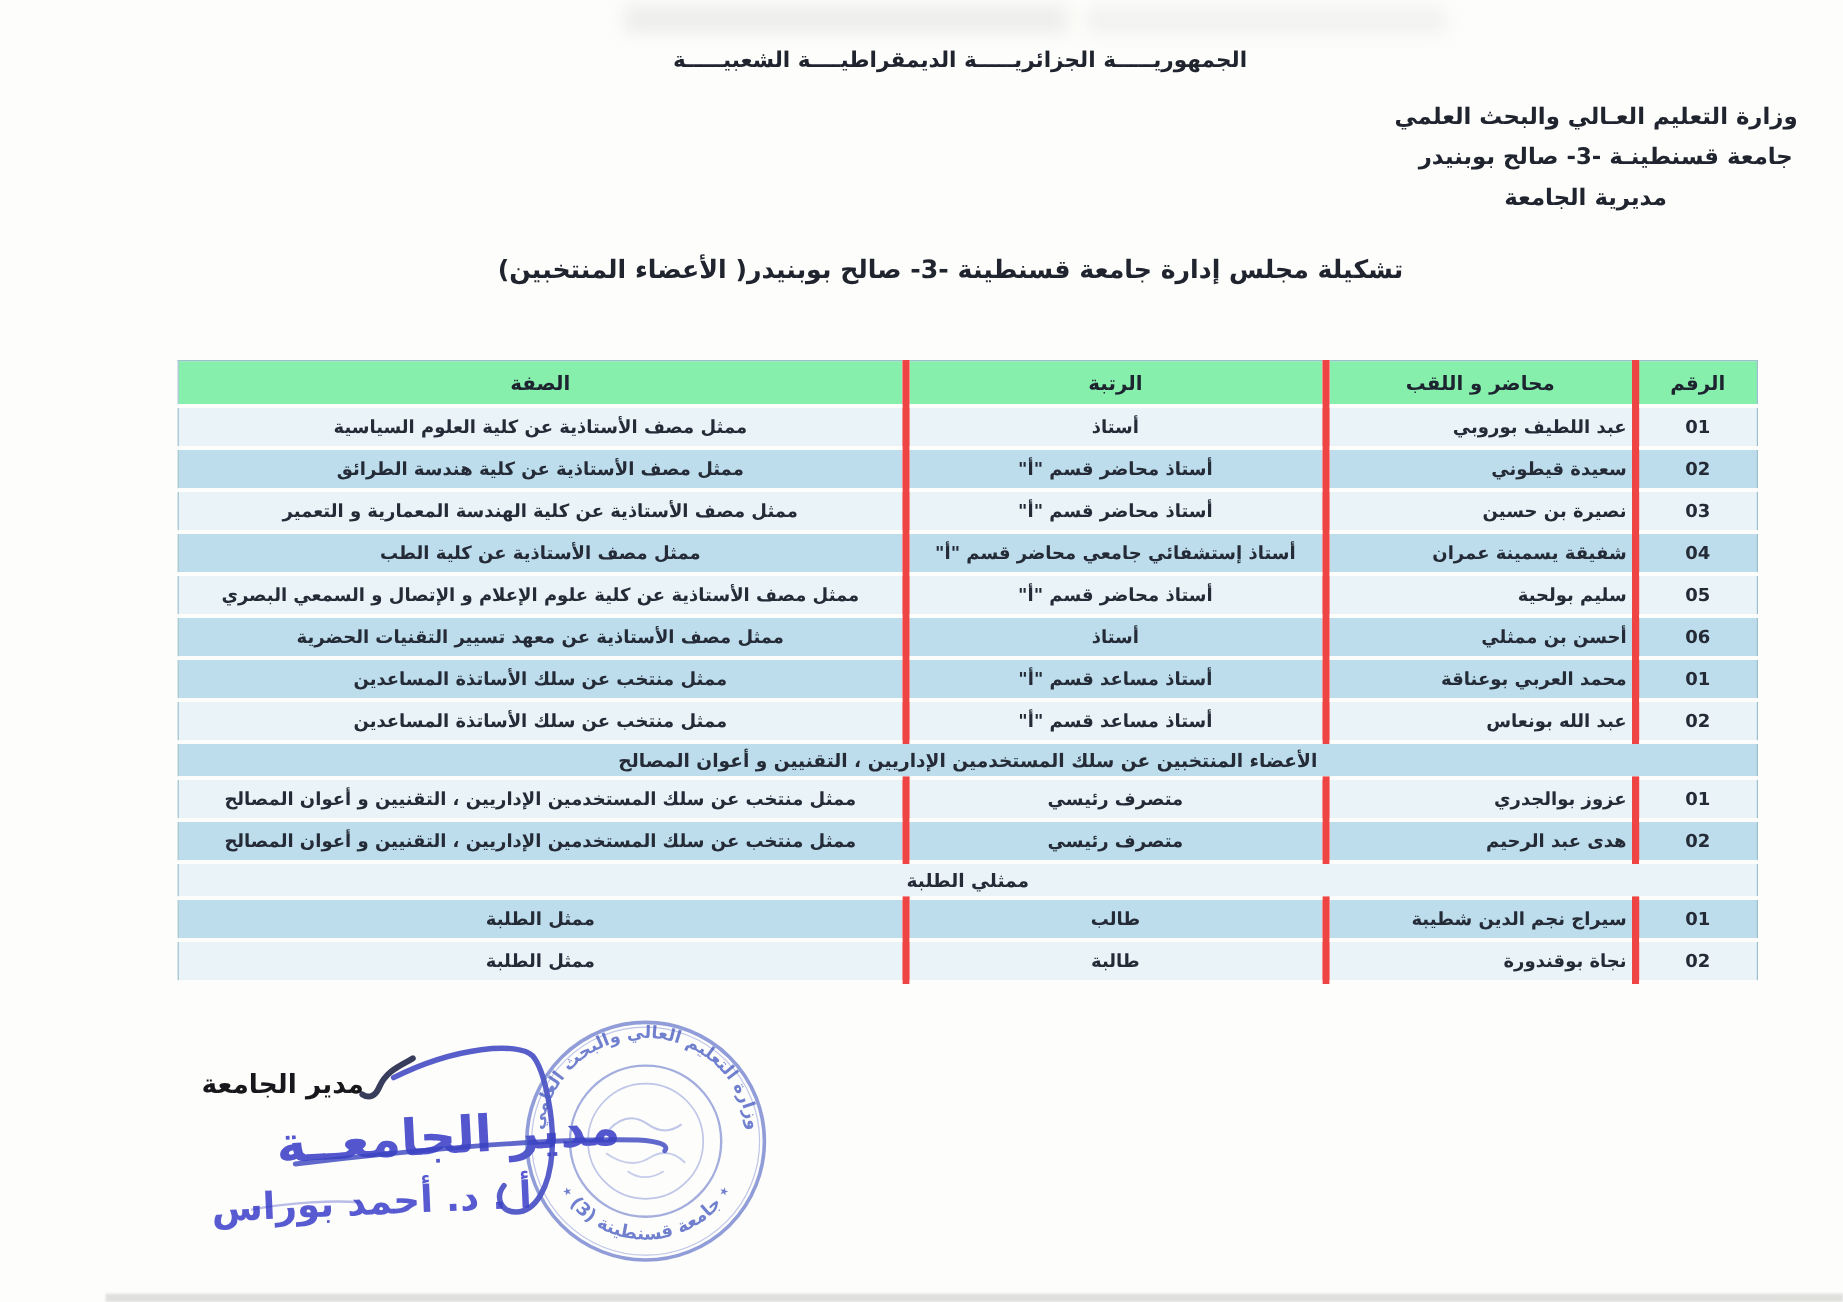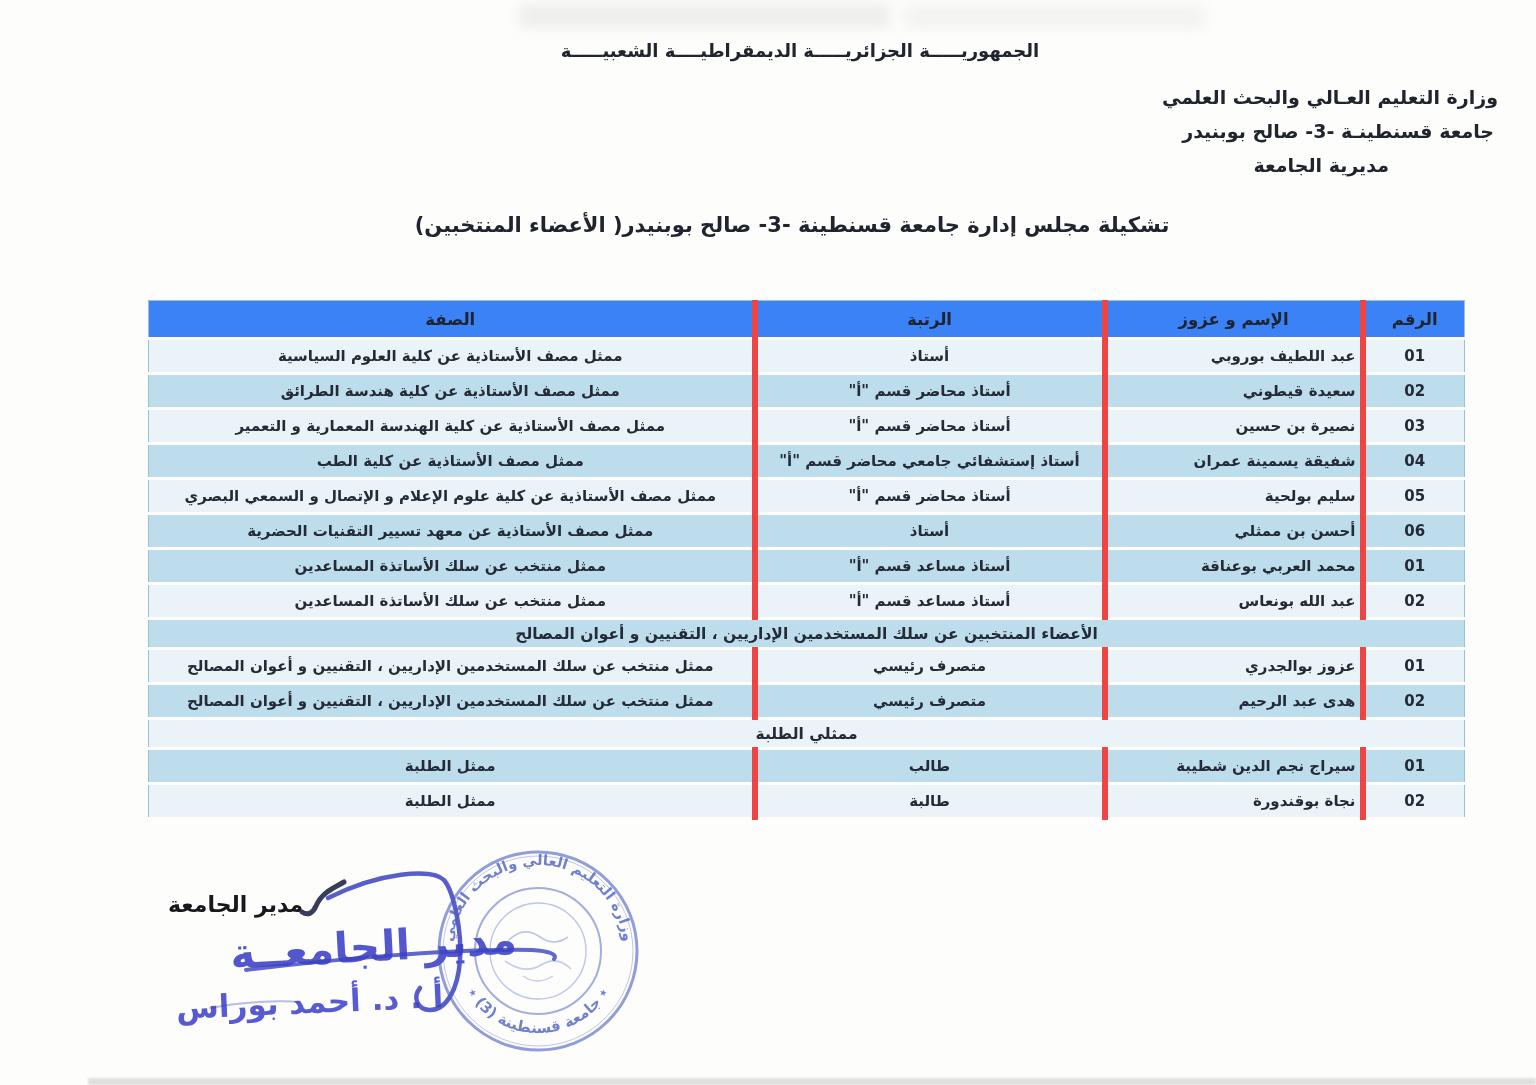--- a/index.html
+++ b/index.html
@@ -34,21 +34,21 @@
     border-collapse:collapse; direction:rtl; table-layout:fixed;
     border:1.5px solid #9cc0cd; }
   table.board th, table.board td {
     border-left:6px solid #ef4444;
     border-bottom:3px solid #fdfdfb;
     font-weight:bold; overflow:hidden; white-space:nowrap;
     padding:0 4px;
   }
   table.board th:last-child, table.board td:last-child { border-left:none; }
   table.board tr.band td { border-left:none; }
-  thead th { height:38px; background:#3b82f6; font-size:16.5px; text-align:center; color:#1d2430; }
+  thead th { height:38px; background:#86efac; font-size:16.5px; text-align:center; color:#1d2430; }
   tr.band td { height:30px; text-align:center; font-size:15.5px; }
   tr.row td { height:35px; font-size:15px; }
   tr.bg-b { background:#bddcec; }
   tr.bg-l { background:#e9f3f8; }
   td.c-num { text-align:center; }
   td.c-name { text-align:right; padding-right:16px; }
   td.c-rank { text-align:center; font-size:14.5px; }
   td.c-cap { text-align:center; font-size:14px; }
 
   
@@ -81,21 +81,21 @@
 <table class="board">
   <colgroup>
     <col style="width:102px">
       <col style="width:258px">
       <col style="width:350px">
       <col style="width:606px">
   </colgroup>
   <thead>
     <tr>
       <th>الرقم</th>
-      <th>الإسم و عزوز</th>
+      <th>محاضر و اللقب</th>
       <th>الرتبة</th>
       <th>الصفة</th>
     </tr>
   </thead>
   <tbody>
     <tr class="row bg-l">
       <td class="c-num">01</td>
       <td class="c-name">عبد اللطيف بوروبي</td>
       <td class="c-rank">أستاذ</td>
       <td class="c-cap">ممثل مصف الأستاذية عن كلية العلوم السياسية</td>

